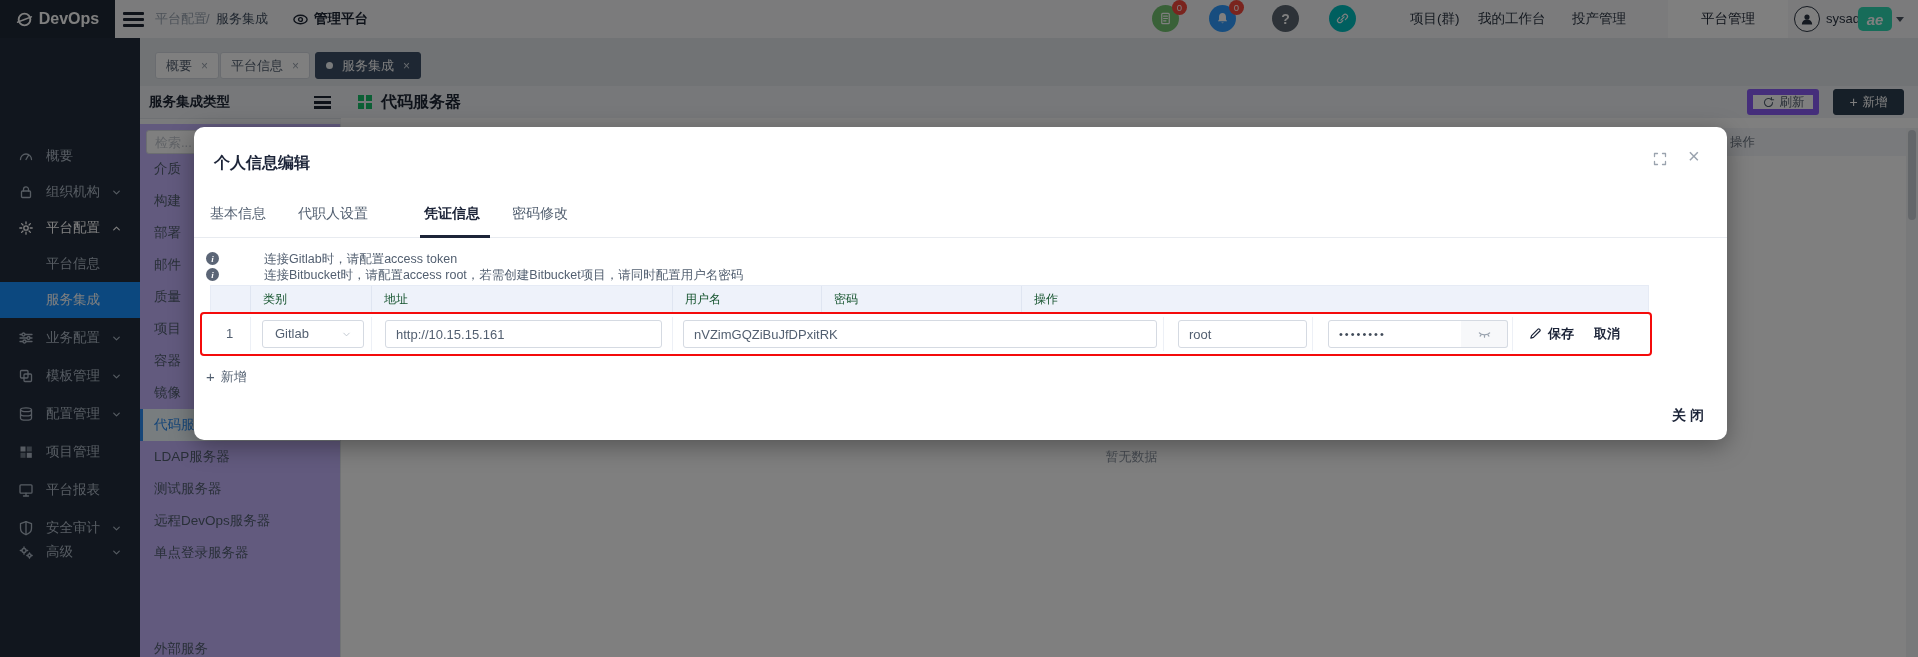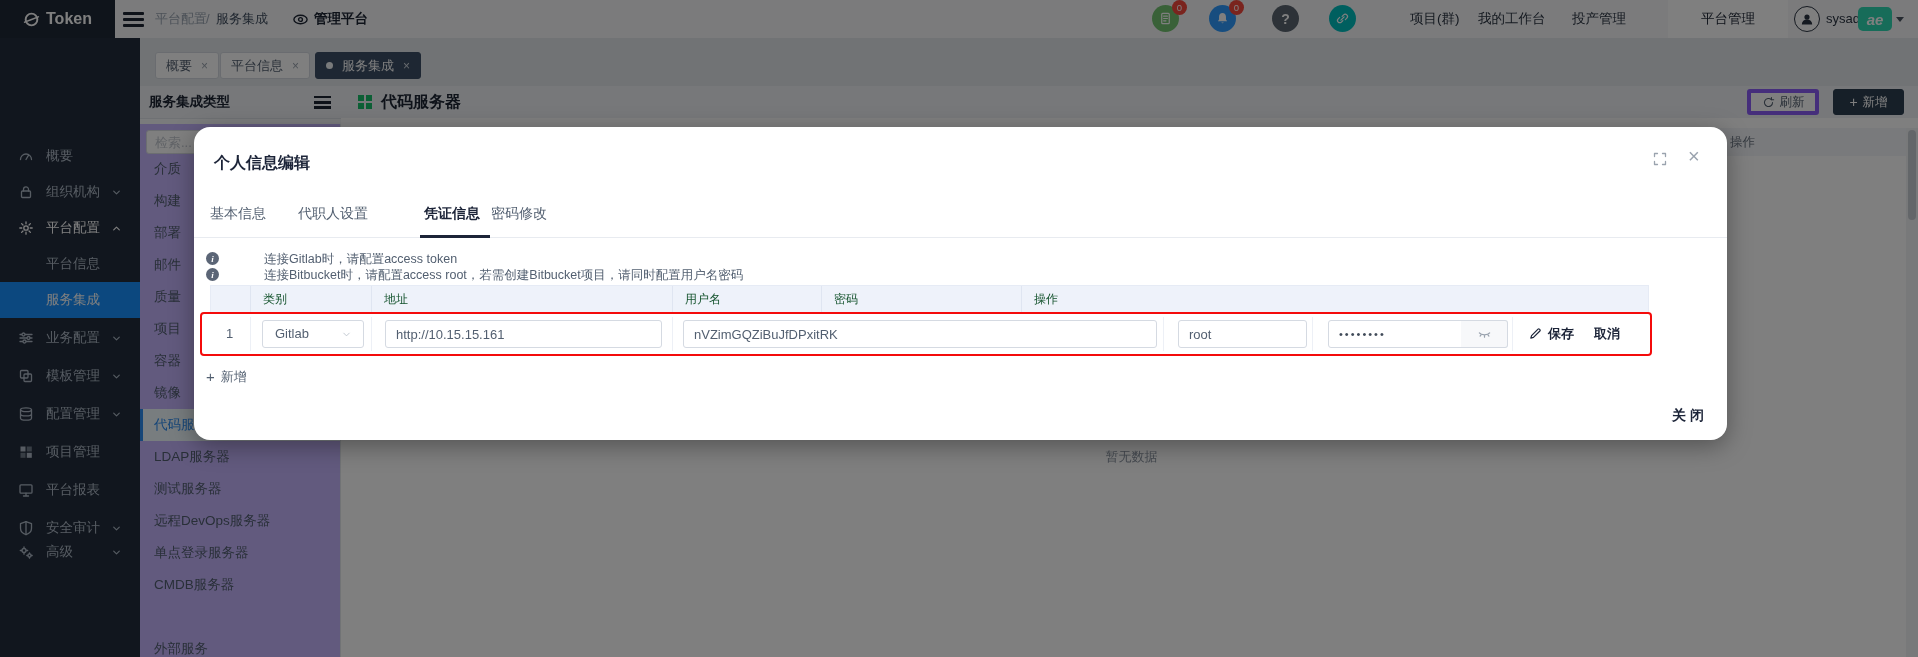--- a/index.html
+++ b/index.html
@@ -38,21 +38,21 @@
   
   .panel{left:140px;top:124px;width:201px;height:539px;background:#c4b5fd;border-right:1px solid #e2e6eb;box-sizing:border-box}
   .pitem{position:absolute;left:0;width:200px;height:32px;line-height:32px;padding-left:14px;box-sizing:border-box;font-size:13.5px;color:#525f70;cursor:pointer}
   .pitem.sel{background:#f0faff;color:#2d8cf0;border-left:3px solid #2d8cf0;padding-left:11px}
   .search{position:absolute;left:6px;top:6px;width:186px;height:24px;box-sizing:border-box;border:1px solid #d9dde3;border-radius:3px;padding:0 8px;font:13px "Liberation Sans","DejaVu Sans",sans-serif;color:#525f70;outline:none}
   .search::placeholder{color:#c2c7cf}
   
   .main{left:341px;top:118px;width:1577px;height:539px;background:#fff}
   
   .overlay{left:0;top:0;width:1918px;height:657px;background:rgba(0,0,0,0.5);z-index:5}
-  .modal{left:194px;top:127px;width:1533px;height:313px;background:#fff;border-radius:16px;box-shadow:0 6px 24px rgba(0,0,0,.35);z-index:6}
+  .modal{left:194px;top:127px;width:1533px;height:313px;background:#fff;border-radius:10px;box-shadow:0 6px 24px rgba(0,0,0,.35);z-index:6}
   .mtab{position:absolute;top:78px;font-size:14px;color:#525f70;cursor:pointer;white-space:nowrap}
   .mtab.on{color:#1c2438;font-weight:bold}
   .cellrow{position:absolute;left:16px;top:158px;width:1437px;height:26px;background:#eef2fa;border:1px solid #e6ebf5;box-sizing:content-box}
   .cell{box-sizing:border-box;float:left;height:26px;line-height:26px;padding-left:12px;font-size:12px;color:#14532d;border-right:1px solid #dfe5f1;white-space:nowrap;overflow:hidden}
   .cell:last-child{border-right:none}
   .inp{position:absolute;box-sizing:border-box;height:28px;border:1px solid #d5dae2;border-radius:3px;font:13px "Liberation Sans","DejaVu Sans",sans-serif;color:#525f70;padding:0 10px;background:#fff;outline:none}
   .vln{position:absolute;width:1px;background:#edf0f6;top:190px;height:34px}
   .redrow{position:absolute;left:6px;top:185px;width:1452px;height:44px;border:2px solid #f40b0b;border-radius:4px;box-sizing:border-box}
   .info-i{position:absolute;width:13px;height:13px;border-radius:50%;background:#5b6576;color:#fff;font:italic bold 9px "Liberation Serif",serif;display:flex;align-items:center;justify-content:center}
   .opl{position:absolute;top:185px;height:44px;line-height:44px;font-size:13px;font-weight:bold;color:#1c2438;cursor:pointer}
@@ -61,21 +61,21 @@
 <body>
 
 <div class="screen">
 
   <div class="r hdr">
     <div class="r logo">
       <svg width="17" height="17" viewBox="0 0 16 16">
           <circle cx="8" cy="8" r="5.5" class="ic" style="stroke:#fff;stroke-width:1.8"></circle>
           <path d="M1.5 10.5 L8 8 L14.5 5.5" class="ic" style="stroke:#fff;stroke-width:1.4"></path>
         </svg>
-      <span>Token</span>
+      <span>DevOps</span>
     </div>
     <div class="r" style="left:123px;top:12px;cursor:pointer">
       <i class="hambar"></i>
         <i class="hambar"></i>
         <i class="hambar" style="margin-bottom:0"></i>
     </div>
     <span class="t" style="left:155px;line-height:38px;font-size:13px;color:#9aa4b1;cursor:pointer">平台配置</span>
     <span class="t" style="left:206px;line-height:38px;font-size:13px;color:#9aa4b1">/</span>
     <span class="t" style="left:216px;line-height:38px;font-size:13px;color:#3f4c5e">服务集成</span>
     <span class="r" style="left:292px;top:11px;color:#1c2433">
@@ -289,21 +289,21 @@
       <i style="display:block;width:17px;height:2.4px;background:#1c2433;margin-bottom:2.8px"></i>
       <i style="display:block;width:17px;height:2.4px;background:#1c2433"></i>
     </div>
     <span class="r" style="left:218px;top:9px;width:14px;height:14px">
       <i class="gsq" style="left:0;top:0"></i>
         <i class="gsq" style="left:8px;top:0"></i>
         <i class="gsq" style="left:0;top:8px"></i>
         <i class="gsq" style="left:8px;top:8px"></i>
     </span>
     <span class="t" style="left:241px;line-height:32px;font-size:16px;font-weight:bold;color:#1c2433">代码服务器</span>
-    <div class="btn" style="left:1607px;top:3px;width:72px;height:26px;background:#fff;border:4px solid #8b5cf6;color:#525f70">
+    <div class="btn" style="left:1607px;top:3px;width:72px;height:26px;background:#fff;border:6px solid #8b5cf6;color:#525f70">
       <svg width="13" height="13" viewBox="0 0 16 16" class="ic">
           <path d="M13 8a5 5 0 1 1-1.5-3.6"></path>
           <path d="M11.6 1.8v2.8h2.8"></path>
         </svg>
       <span>刷新</span>
     </div>
     <div class="btn" style="left:1693px;top:3px;width:71px;height:26px;background:#2c3e50;border:1px solid #2c3e50;color:#fff">
       <span style="font-size:14px">+</span>
       <span>新增</span>
     </div>
@@ -317,21 +317,20 @@
     <div class="pitem" style="top:125px">邮件</div>
     <div class="pitem" style="top:157px">质量</div>
     <div class="pitem" style="top:189px">项目</div>
     <div class="pitem" style="top:221px">容器</div>
     <div class="pitem" style="top:253px">镜像</div>
     <div class="pitem sel" style="top:285px">代码服务器</div>
     <div class="pitem" style="top:317px">LDAP服务器</div>
     <div class="pitem" style="top:349px">测试服务器</div>
     <div class="pitem" style="top:381px">远程DevOps服务器</div>
     <div class="pitem" style="top:413px">单点登录服务器</div>
-    <div class="pitem" style="top:445px">CMDB服务器</div>
     <div class="pitem" style="top:509px">外部服务</div>
   </div>
 
   <div class="r main">
     <div class="r" style="left:0;top:10px;width:1565px;height:28px;background:#f3f5f9">
       <span class="t" style="left:1389px;line-height:28px;font-size:12.5px;color:#68727f">操作</span>
     </div>
     <div class="r" style="left:1565px;top:10px;width:12px;height:529px;background:#f1f2f4">
       <div class="r" style="left:2px;top:2px;width:8px;height:90px;border-radius:4px;background:#c7ccd3"></div>
     </div>
@@ -345,21 +344,21 @@
     <span class="r" style="left:1458px;top:24px;color:#9aa3ae;cursor:pointer">
       <svg width="16" height="16" viewBox="0 0 16 16" class="ic">
           <path d="M2.5 5.5v-3h3M13.5 5.5v-3h-3M2.5 10.5v3h3M13.5 10.5v3h-3"></path>
         </svg>
     </span>
     <span class="t" style="left:1494px;top:18px;font-size:20px;color:#9aa3ae;cursor:pointer">×</span>
 
     <span class="mtab" style="left:16px">基本信息</span>
     <span class="mtab" style="left:104px">代职人设置</span>
     <span class="mtab on" style="left:230px">凭证信息</span>
-    <span class="mtab" style="left:297px">密码修改</span>
+    <span class="mtab" style="left:318px">密码修改</span>
     <div class="r" style="left:0;top:110px;width:1533px;height:1px;background:#e8ebf0"></div>
     <div class="r" style="left:226px;top:108px;width:70px;height:2.5px;background:#1c2438"></div>
 
     <span class="info-i" style="left:12px;top:125px">i</span>
     <span class="t" style="left:70px;top:124px;font-size:12.5px;color:#525f70">连接Gitlab时，请配置access token</span>
     <span class="info-i" style="left:12px;top:141px">i</span>
     <span class="t" style="left:70px;top:140px;font-size:12.5px;color:#525f70">连接Bitbucket时，请配置access root，若需创建Bitbucket项目，请同时配置用户名密码</span>
 
     <div class="cellrow">
       <div class="cell" style="width:40px"></div>

